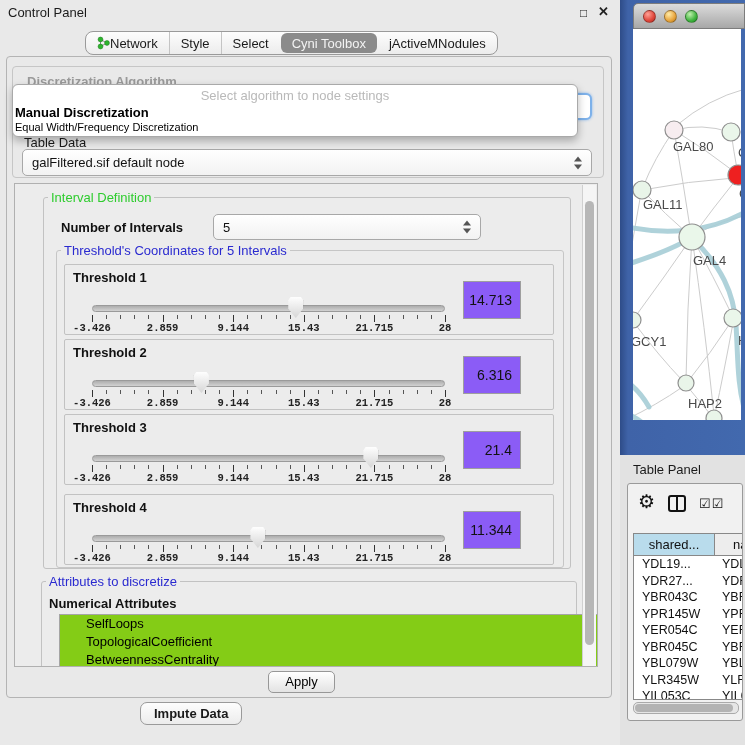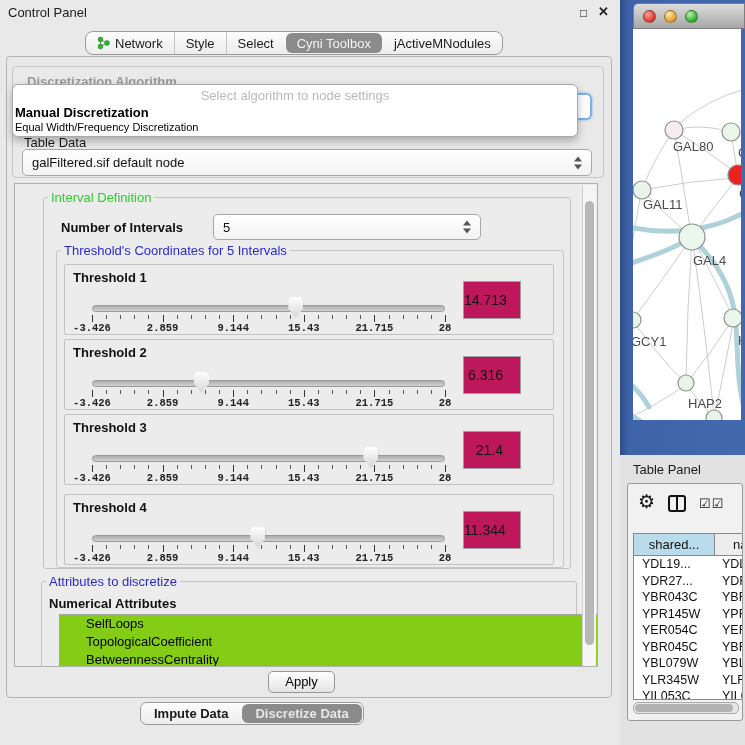--- a/index.html
+++ b/index.html
@@ -8,21 +8,21 @@
   .root { position:relative; width:745px; height:745px; }
 
   
   .control-panel { position:absolute; left:0; top:0; width:620px; height:745px; background:#e9e9e9; }
   .cp-title { position:absolute; left:8px; top:5px; font-size:13px; color:#1a1a1a; }
   .float-icon { position:absolute; left:580px; top:6px; font-size:12px; color:#222; }
   .close-icon { position:absolute; left:598px; top:4px; font-size:13px; font-weight:bold; color:#222; }
 
   .top-tabs { position:absolute; left:85px; top:31px; height:24px; display:flex; align-items:stretch;
     border:1px solid #9a9a9a; border-radius:8px; background:linear-gradient(#fdfdfd,#ececec); z-index:3; }
-  .tab { display:flex; align-items:center; gap:5px; padding:0 11px; font-size:13px; color:#1a1a1a; cursor:default; }
+  .tab { display:flex; align-items:center; padding:0 11px; font-size:13px; color:#1a1a1a; cursor:default; }
   .tab + .tab { border-left:1px solid #c4c4c4; }
   .tab.selected { background:#8b8b8b; color:#f3f3f3; border-radius:6px; margin:1px; border-left:none; }
   .tab.selected + .tab { border-left:none; }
   .net-tab-icon { display:inline-flex; }
 
   .content-box { position:absolute; left:6px; top:56px; width:606px; height:642px;
     border:1px solid #b4b4b4; border-radius:4px; background:#e9e9e9; }
 
   .algo-group { position:absolute; left:12px; top:66px; width:592px; height:112px;
     border:1px solid #c6c6c6; border-radius:4px; z-index:1; }
@@ -64,22 +64,22 @@
     border-radius:4px; background:linear-gradient(#adadad,#d2d2d2); }
   .th-thumb { position:absolute; top:32px; width:15px; height:21px;
     background:linear-gradient(#fefefe,#d6d6d6);
     clip-path:polygon(15% 0,85% 0,100% 15%,100% 55%,50% 100%,0 55%,0 15%);
     filter:drop-shadow(0 0 1px #777); }
   .th-ticks { position:absolute; left:27px; top:50px; width:353px; height:8px; }
   .th-tick { position:absolute; top:0; width:1px; height:4px; background:#555; }
   .th-tick.major { height:7px; background:#333; }
   .th-labels { position:absolute; left:27px; top:57px; width:353px; height:12px;font-family:Liberation Mono, monospace; }
   .th-lab { position:absolute; transform:translateX(-50%); font-size:10.5px; font-weight:bold; color:#222; white-space:nowrap; }
-  .th-value { position:absolute; left:398px; top:16px; width:58px; height:38px; background:#be185d;
-    border:1px solid #9e9e9e; font-size:14px; text-align:right; padding-right:17px; line-height:37px; }
+  .th-value { position:absolute; left:398px; top:16px; width:58px; height:38px; background:#8b5cf6;
+    border:1px solid #9e9e9e; font-size:14px; text-align:right; padding-right:8px; line-height:37px; }
 
   .ag { position:absolute; left:26px; top:397px; width:536px; height:100px; border:1px solid #c2c2c2; border-radius:3px; }
   .ag-title { position:absolute; left:31px; top:390px; color:#2a2ad0; background:#ececec; padding:0 3px; font-size:13px; }
   .na-label { position:absolute; left:34px; top:412px; font-weight:bold; font-size:13px; }
   .listbox { position:absolute; left:44px; top:430px; width:564px; height:54px; background:#84cc16;
     border:1px solid #a5a5a5; overflow:hidden; }
   .attr-item { height:18px; line-height:18px; padding-left:26px; font-size:13px; color:#000; }
   .lb-scroll { position:absolute; right:1px; top:1px; width:12px; bottom:1px; background:#f0f0f0; border-left:1px solid #d5d5d5; }
   .lb-thumb { position:absolute; left:1.5px; top:1px; width:8px; height:24px; background:#bdbdbd; border-radius:4px; }
   .vp-scroll { position:absolute; left:567px; top:1px; width:14px; height:482px; background:#f5f5f5; border-left:1px solid #d0d0d0; }
@@ -383,23 +383,20 @@
       <div class="vp-scroll">
         <div class="vp-thumb"></div>
       </div>
     </div>
 
     <button class="apply-btn">Apply</button>
 
     <div class="bottom-tabs" id="bottom-tabs">
         <div class="tab">
           <span>Impute Data</span>
-        </div>
-        <div class="tab selected">
-          <span>Discretize Data</span>
         </div>
       </div>
   </section>
 
   <section class="net-frame">
     <div class="net-titlebar">
       <span class="tl red"></span>
       <span class="tl yellow"></span>
       <span class="tl green"></span>
     </div>

